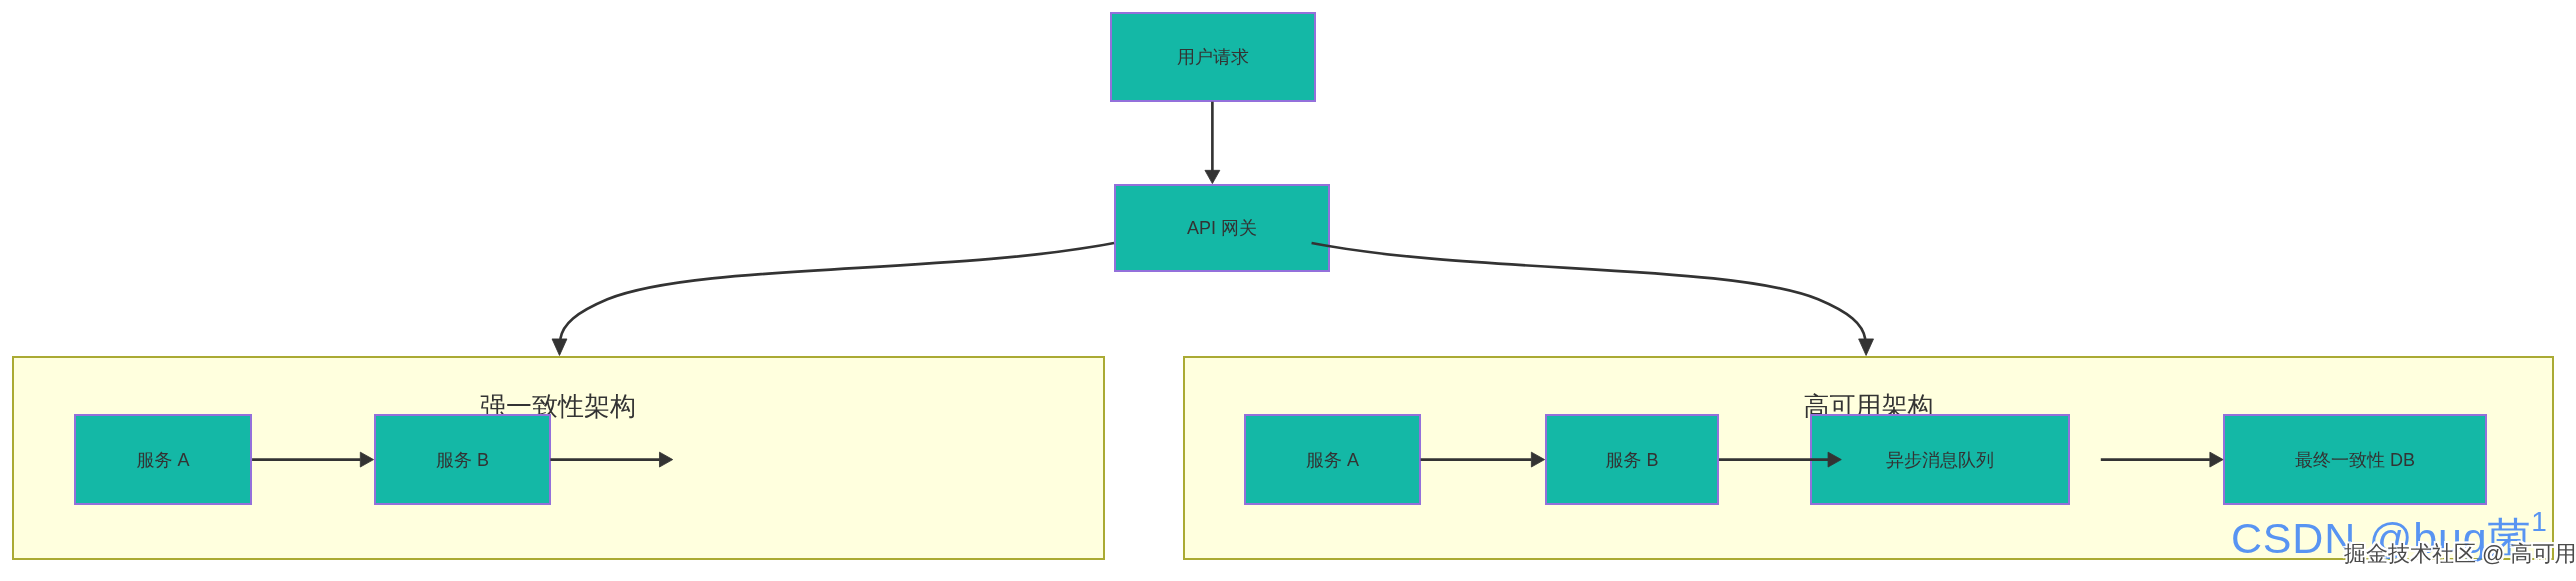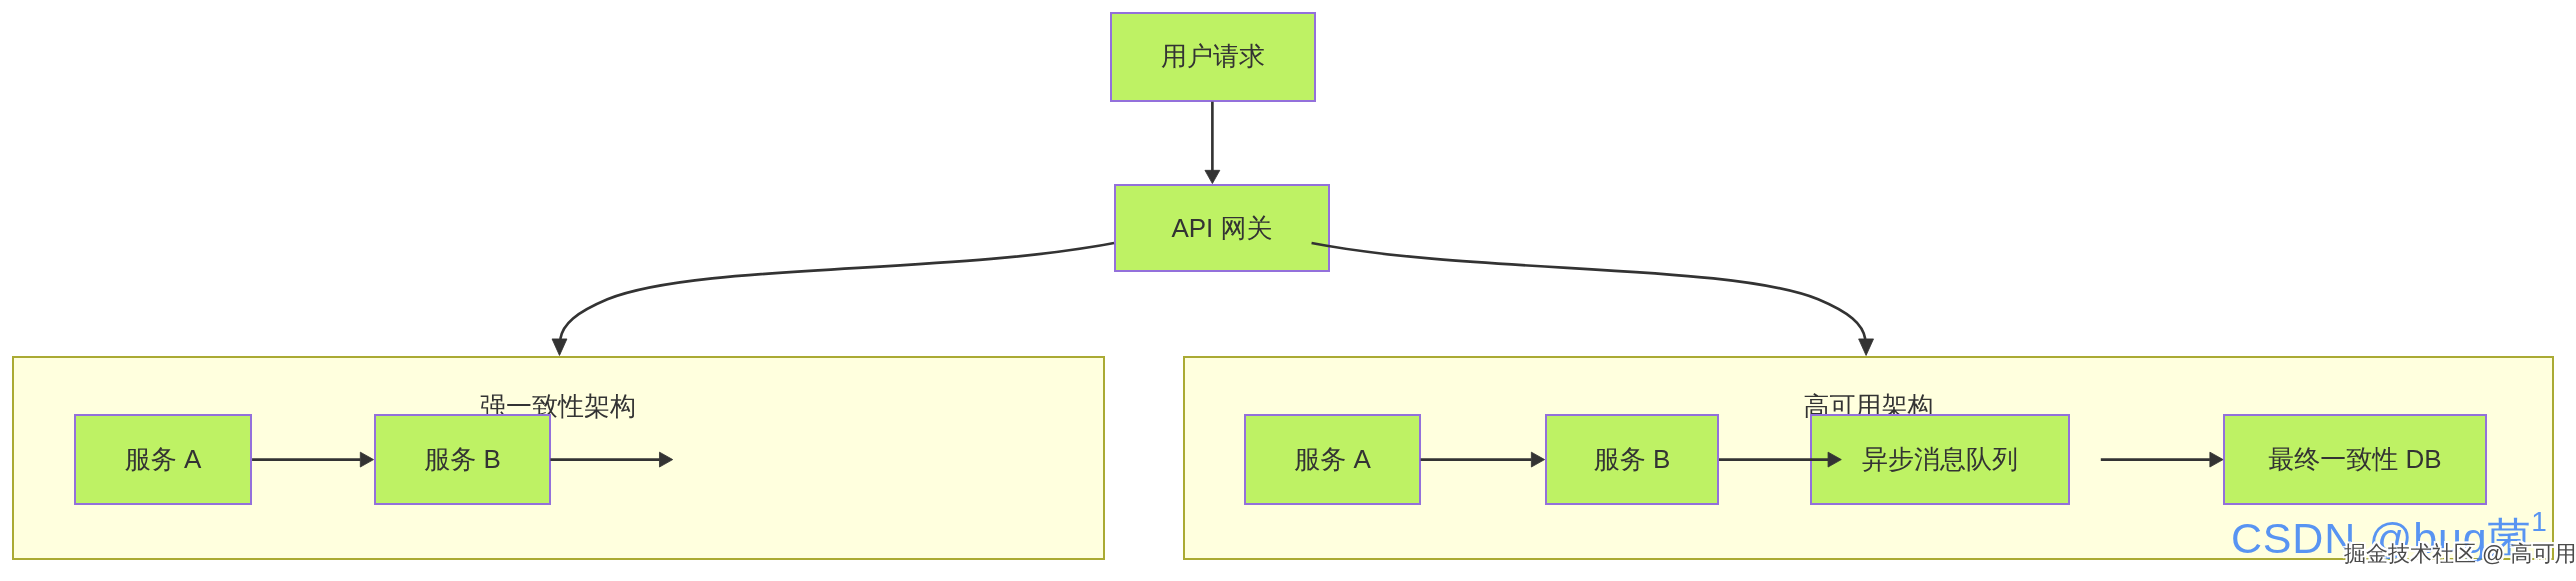--- a/index.html
+++ b/index.html
@@ -40,27 +40,27 @@
     left: 0;
     right: 0;
     text-align: center;
     font-size: 26px;
     color: #333333;
     z-index: 2;
     margin-top: 25px;
   }
   .node {
     position: absolute;
-    background: #bef264;
+    background: #14b8a6;
     border: 2.5px solid #9370db;
     box-sizing: border-box;
     display: flex;
     align-items: center;
     justify-content: center;
-    font-size: 26px;
+    font-size: 18px;
     color: #333333;
     white-space: nowrap;
     z-index: 2;
   }
   #node-user        { left: 1110px; top: 11.6px;  width: 206px; height: 90px; }
   #node-gateway     { left: 1114px; top: 184px; width: 216px; height: 88px; }
   #cluster-strong   { left: 11.6px;   top: 356px; width: 1093px; height: 204px; }
   #cluster-ha       { left: 1183px; top: 356px; width: 1371px; height: 204px; }
   #node-l-svc-a     { left: 74px;   top: 414px; width: 178px; height: 91px; }
   #node-l-svc-b     { left: 374px;  top: 414px; width: 177px; height: 91px; }

